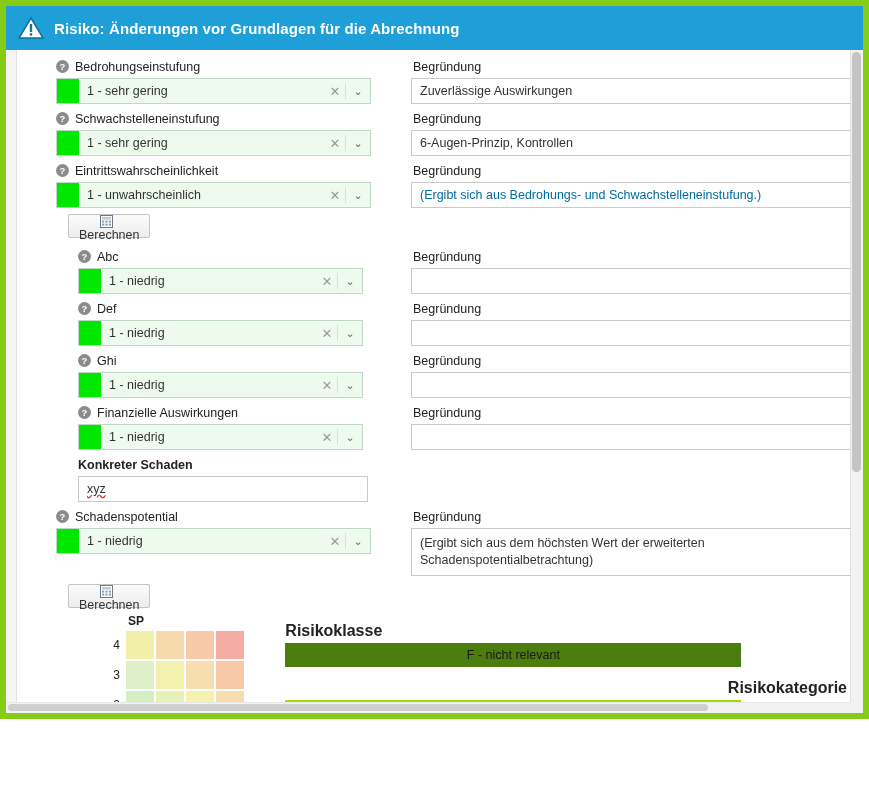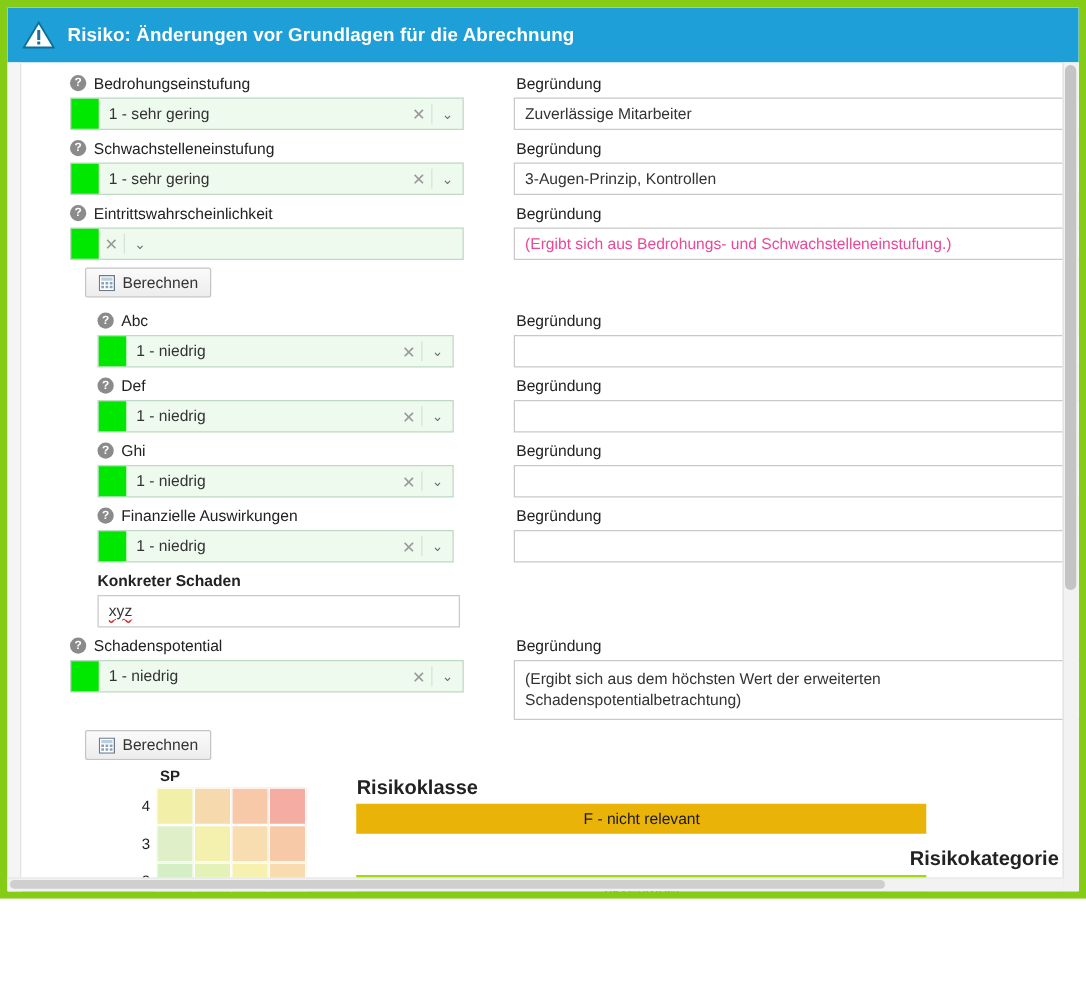--- a/index.html
+++ b/index.html
@@ -164,21 +164,21 @@
     border: 1px solid #c9c9c9;
     background: #ffffff;
     box-sizing: border-box;
     display: flex;
     align-items: center;
     padding: 0 8px;
     font-size: 12.5px;
     color: #333;
     width: 456px;
   }
-  .textinput.gray { color: #ec4899; }
+  .textinput.gray { color: #0369a1; }
   .textinput.small { width: 290px; }
   .textinput.spelling {
     text-decoration: underline;
     text-decoration-style: wavy;
     text-decoration-color: #d23b3b;
   }
   .textarea {
     border: 1px solid #c9c9c9;
     background: #ffffff;
     box-sizing: border-box;
@@ -194,20 +194,21 @@
     display: inline-flex;
     align-items: center;
     height: 24px;
     padding: 0 10px;
     border: 1px solid #c4c4c4;
     background: linear-gradient(#fbfbfb, #ededed);
     font-size: 12.5px;
     color: #333;
     box-sizing: border-box;
     border-radius: 2px;
+    flex-direction: column;
   }
   .btn .calc-icon {
     width: 13px;
     height: 13px;
     margin-right: 6px;
     display: inline-block;
   }
   .btn-row {
     margin: 6px 0 10px 12px;
   }
@@ -370,21 +371,21 @@
             <span class="value">1 - sehr gering</span>
             <span class="clear">✕</span>
             <span class="divider"></span>
             <span class="caret">⌄</span>
           </div>
         </div>
         <div class="col-right">
           <div class="label plain">
             <span class="label-text">Begründung</span>
           </div>
-          <div class="textinput">Zuverlässige Mitarbeiter</div>
+          <div class="textinput">Zuverlässige Auswirkungen</div>
         </div>
       </div>
 
       <div class="row">
         <div class="col-left">
           <div class="label">
             <span class="help-icon">?</span>
             <span class="label-text">Schwachstelleneinstufung</span>
           </div>
           <div class="select">
@@ -392,32 +393,33 @@
             <span class="value">1 - sehr gering</span>
             <span class="clear">✕</span>
             <span class="divider"></span>
             <span class="caret">⌄</span>
           </div>
         </div>
         <div class="col-right">
           <div class="label plain">
             <span class="label-text">Begründung</span>
           </div>
-          <div class="textinput">3-Augen-Prinzip, Kontrollen</div>
+          <div class="textinput">6-Augen-Prinzip, Kontrollen</div>
         </div>
       </div>
 
       <div class="row">
         <div class="col-left">
           <div class="label">
             <span class="help-icon">?</span>
             <span class="label-text">Eintrittswahrscheinlichkeit</span>
           </div>
           <div class="select">
             <span class="swatch" style="background:#00e800"></span>
+            <span class="value">1 - unwahrscheinlich</span>
             <span class="clear">✕</span>
             <span class="divider"></span>
             <span class="caret">⌄</span>
           </div>
         </div>
         <div class="col-right">
           <div class="label plain">
             <span class="label-text">Begründung</span>
           </div>
           <div class="textinput gray">(Ergibt sich aus Bedrohungs- und Schwachstelleneinstufung.)</div>
@@ -621,21 +623,21 @@
             <div class="xl">1</div>
             <div class="xl">2</div>
             <div class="xl">3</div>
             <div class="xl">4</div>
             <div class="axis-name">EW</div>
           </div>
         </div>
 
         <div class="result-block">
           <div class="result-label">Risikoklasse</div>
-          <div class="result-bar" style="background:#eab308">F - nicht relevant</div>
+          <div class="result-bar" style="background:#4d7c0f">F - nicht relevant</div>
           <div class="result-label spaced">Risikokategorie</div>
           <div class="result-bar" style="background:#9fdc00">akzeptabel</div>
         </div>
       </div>
 
     </div>
   </div>
 
   <div class="vscroll">
     <div class="thumb"></div>

